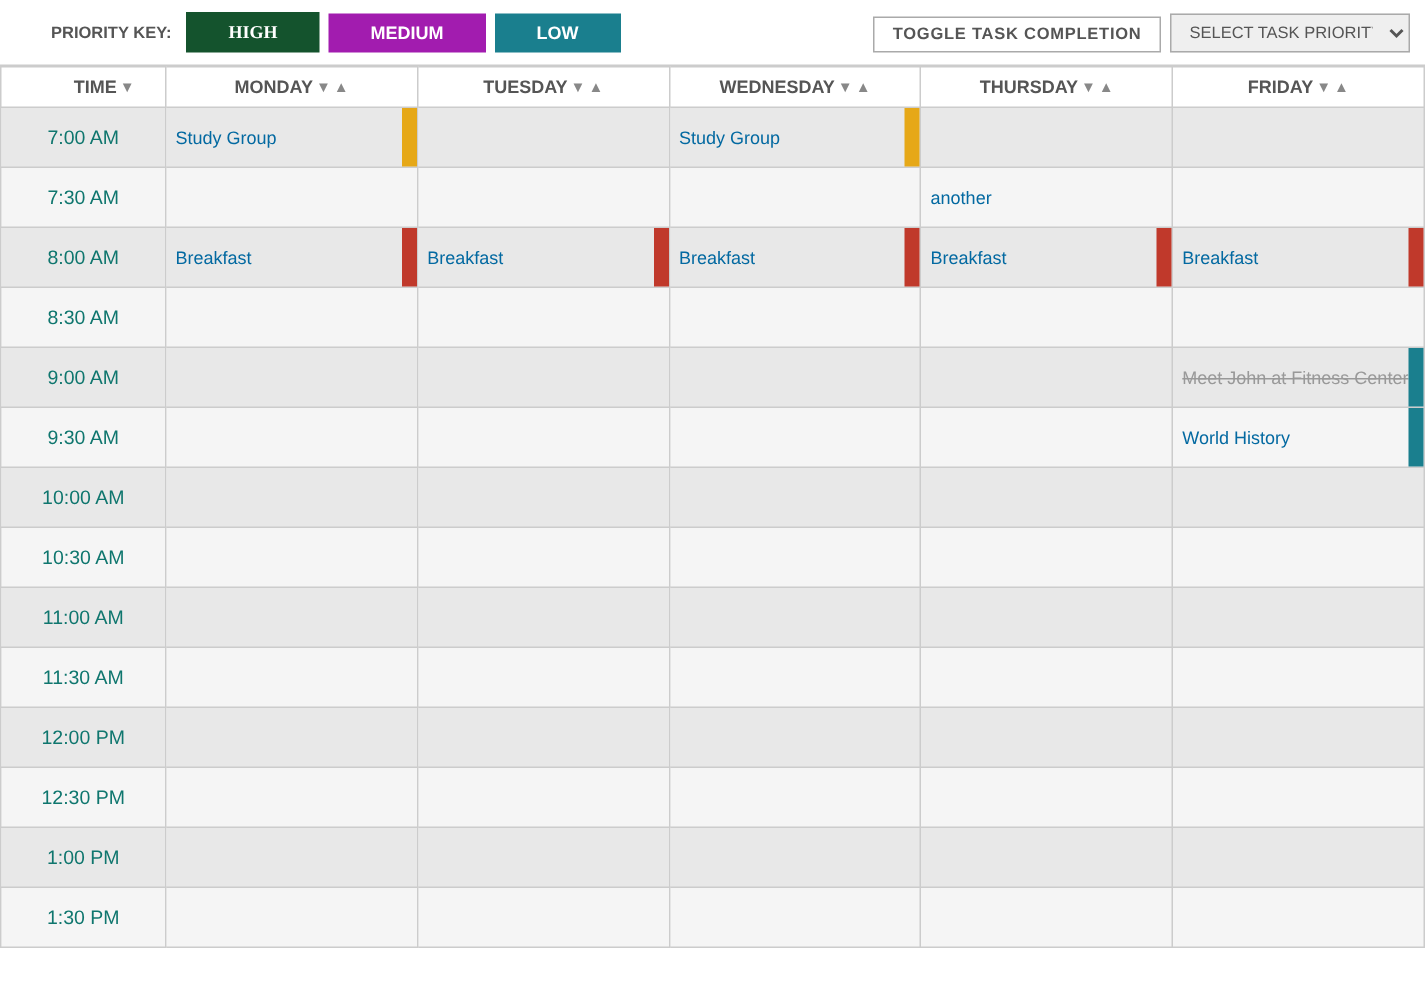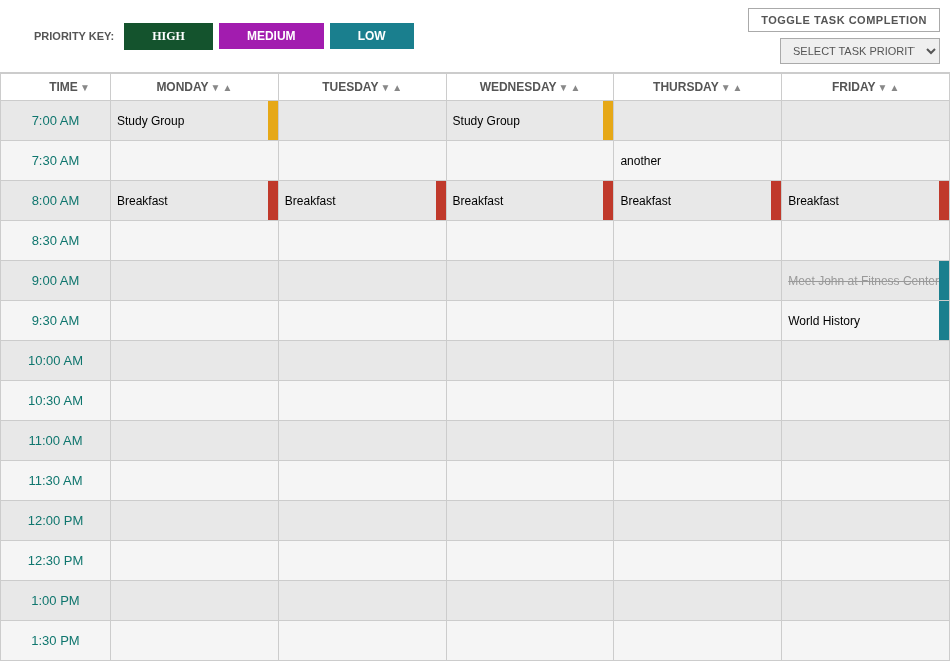--- a/index.html
+++ b/index.html
@@ -34,21 +34,21 @@
       font-size: 12px;
       text-align: center;
     }
 
     .priority-high { background: #14532d; font-family: Liberation Serif, serif; }
     .priority-medium { background: #a21caf; }
     .priority-low { background: #1a7f8e; }
 
     .top-controls {
       display: flex;
-      flex-direction: column;
+      flex-direction: row;
       align-items: flex-end;
       gap: 6px;
     }
 
     .toggle-btn {
       background: #fff;
       border: 1px solid #aaa;
       padding: 5px 12px;
       font-size: 11px;
       font-weight: bold;
@@ -127,21 +127,21 @@
 
     .event-cell {
       position: relative;
       height: 100%;
       display: flex;
       align-items: center;
     }
 
     .event-label {
       font-size: 12px;
-      color: #000000;
+      color: #0369a1;
       padding-left: 6px;
       flex: 1;
     }
 
     .event-bar {
       width: 10px;
       height: 100%;
       position: absolute;
       right: 0;
       top: 0;

